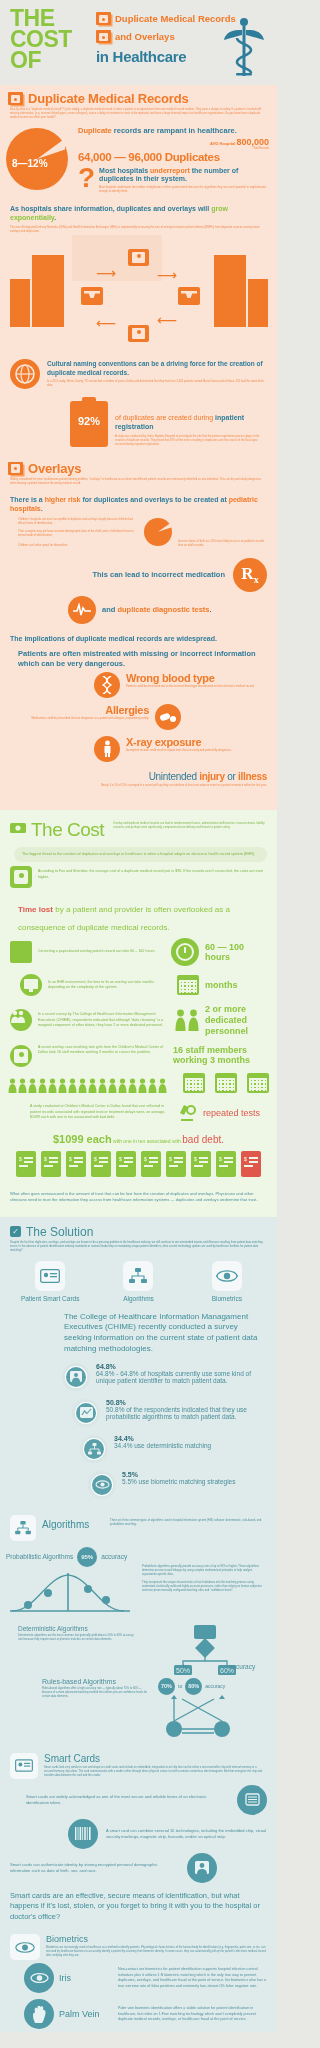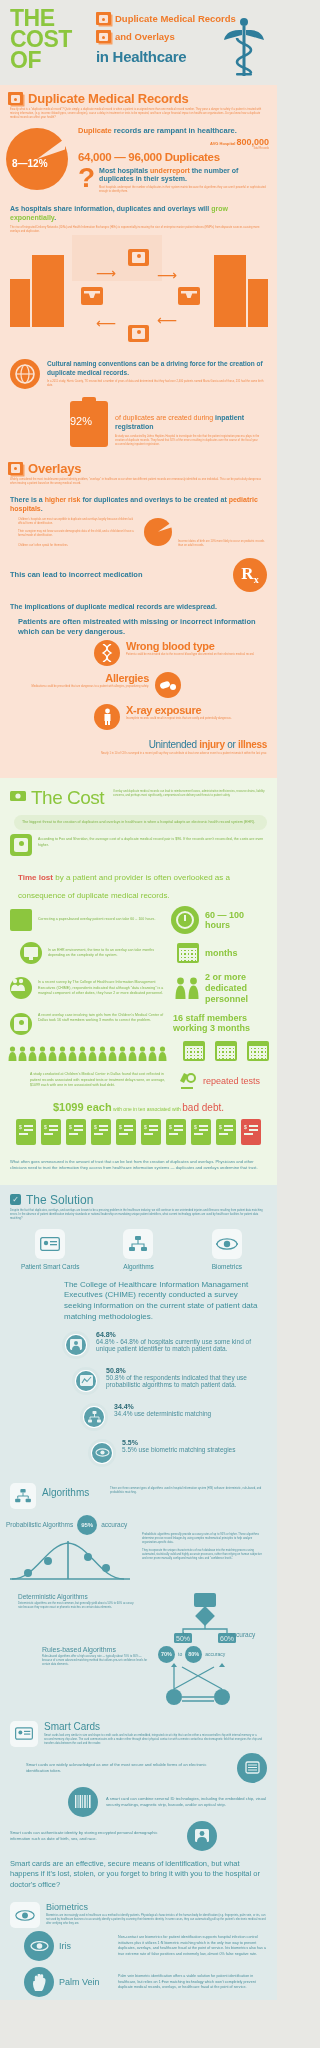--- a/index.html
+++ b/index.html
@@ -116,22 +116,22 @@
     position: absolute; background: #f7d6c0; opacity: 0.55;
   }
 
   
   .clip { position: relative; width: 38px; height: 46px; background: #f07a29; border-radius: 3px; }
   .clip::before {
     content: ""; position: absolute; left: 12px; top: -4px; width: 14px; height: 7px;
     background: #f07a29; border-radius: 2px;
   }
   .clip-pct {
-    position: absolute; left: 0; right: 0; top: 14px; 
-    color: #fff; font-weight: normal; font-size: 11px;
+    position: absolute; left: 0; right: 0; top: 14px; text-align: center;
+    color: #fff; font-weight: bold; font-size: 11px;
   }
   .circ-ico {
     border-radius: 50%; background: #f07a29; display: flex;
     align-items: center; justify-content: center; flex: 0 0 auto;
   }
 
   
   .imp-row { display: flex; align-items: flex-start; gap: 6px; padding: 3px 8px; }
   .imp-txt-r { text-align: right; flex: 1; }
   .imp-head { font-weight: bold; font-size: 11px; color: #f07a29; letter-spacing: -0.3px; }
@@ -333,27 +333,37 @@
     </div>
     <div style="flex:1;display:flex;align-items:flex-end;gap:4px;padding-bottom:2px;">
       <div class="pie-wrap" style="width:30px;height:30px;">
         <div class="pie" style="width:28px;height:28px;left:0;top:0;"></div>
         <div class="pie-slice" style="left:14px;top:2px;width:14px;height:12px;"></div>
       </div>
       <div class="micro" style="padding:0;flex:1">Incorrect dates of birth are 10% more likely to occur on pediatric records than on adult records.</div>
     </div>
   </div>
 
-  <div class="flexc" style="padding:8px 10px 0 10px;gap:8px;">
+  <div class="flexc" style="padding:8px 10px 0 10px;gap:8px;text-align:right;">
     <div class="lead b" style="padding:0;flex:1;font-size:7.5px">This can lead to incorrect medication</div>
     <div class="circ-ico" style="width:34px;height:34px;">
       <span style="color:#fff;font-weight:bold;font-size:17px;font-family:'Liberation Serif',serif;">R<sub style="font-size:10px">x</sub></span>
     </div>
   </div>
 
+  <div class="flexc" style="padding:4px 10px 0 68px;gap:6px;">
+    <div class="circ-ico" style="width:28px;height:28px;">
+      <svg width="18" height="14" viewBox="0 0 18 14">
+          <polyline points="0,8 4,8 6,2 8,12 10,5 12,8 18,8" fill="none" stroke="#fff" stroke-width="1.6"></polyline>
+        </svg>
+    </div>
+    <div class="lead b" style="padding:0;font-size:7.5px">
+      <span>and </span><span class="org">duplicate diagnostic tests</span><span>.</span>
+    </div>
+  </div>
 
   <div class="lead b" style="padding-top:10px">The implications of duplicate medical records are widespread.</div>
 
   <div class="lead b" style="padding:6px 10px 0 18px;font-size:7.5px;line-height:1.3">Patients are often mistreated with missing or incorrect information which can be very dangerous.</div>
 
   <div class="imp-row" style="padding-left:94px">
     <div class="circ-ico" style="width:26px;height:26px;">
       <svg width="12" height="18" viewBox="0 0 12 18">
           <path d="M2 0 Q10 4 2 9 Q10 14 2 18" fill="none" stroke="#fff" stroke-width="1.4"></path>
           <path d="M10 0 Q2 4 10 9 Q2 14 10 18" fill="none" stroke="#fff" stroke-width="1.4"></path>

